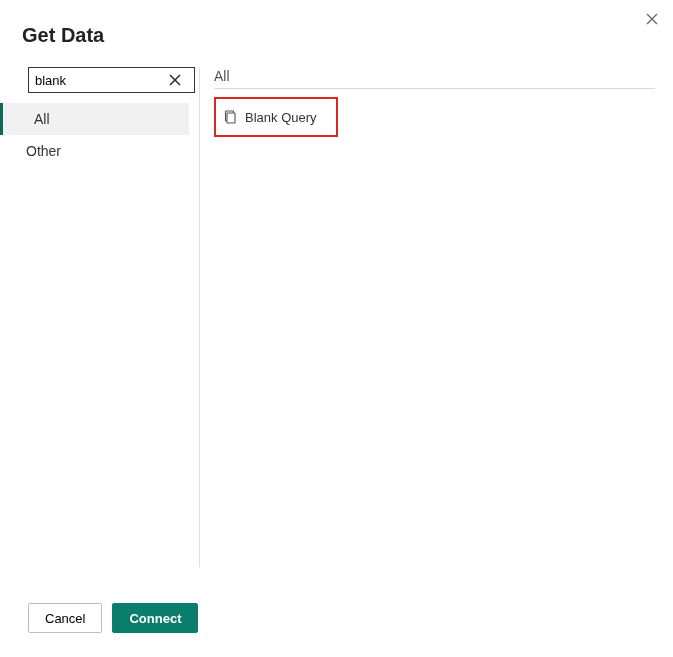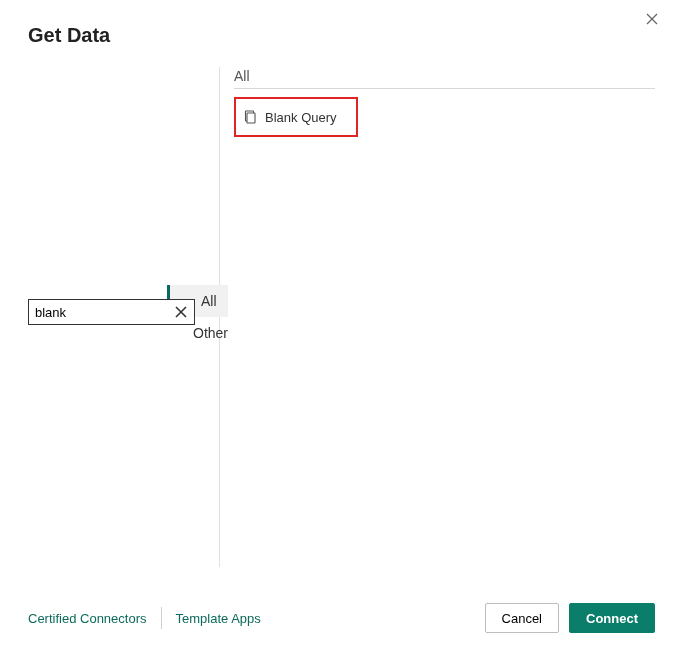--- a/index.html
+++ b/index.html
@@ -28,33 +28,32 @@
       color: #666;
       display: flex;
       align-items: center;
       justify-content: center;
     }
     .close-btn svg { width: 12px; height: 12px; }
     .title {
       font-size: 20px;
       font-weight: 600;
       color: #222;
-      padding: 24px 0 20px 28px;
+      padding: 24px 0 20px 22px;
     }
     .body {
       display: flex;
       height: 500px;
     }
     .sidebar {
-      width: 220px;
+      width: 200px;
       border-right: 1px solid #e0e0e0;
       padding: 0 10px 0 28px;
       display: flex;
-      flex-direction: row;
-      align-items: center;
+      flex-direction: column;
     }
     .search-wrap {
       position: relative;
       margin-bottom: 10px;
     }
     .search-input {
       width: 167px;
       height: 26px;
       border: 1px solid #333;
       padding: 2px 26px 2px 6px;
@@ -213,24 +212,19 @@
             <rect x="4" y="3" width="8" height="10" rx="0.5" fill="#fff"></rect>
           </svg>
         </span>
         <span class="result-label">Blank Query</span>
       </div>
     </div>
 
   </div>
 
   <div class="footer">
-    <div class="footer-links">
-      <span class="footer-link">Certified Connectors</span>
-      <span class="footer-divider"></span>
-      <span class="footer-link">Template Apps</span>
-    </div>
     <div class="footer-buttons">
       <button class="btn">Cancel</button>
       <button class="btn btn-primary">Connect</button>
     </div>
   </div>
 
 </div>
 
 </body></html>

